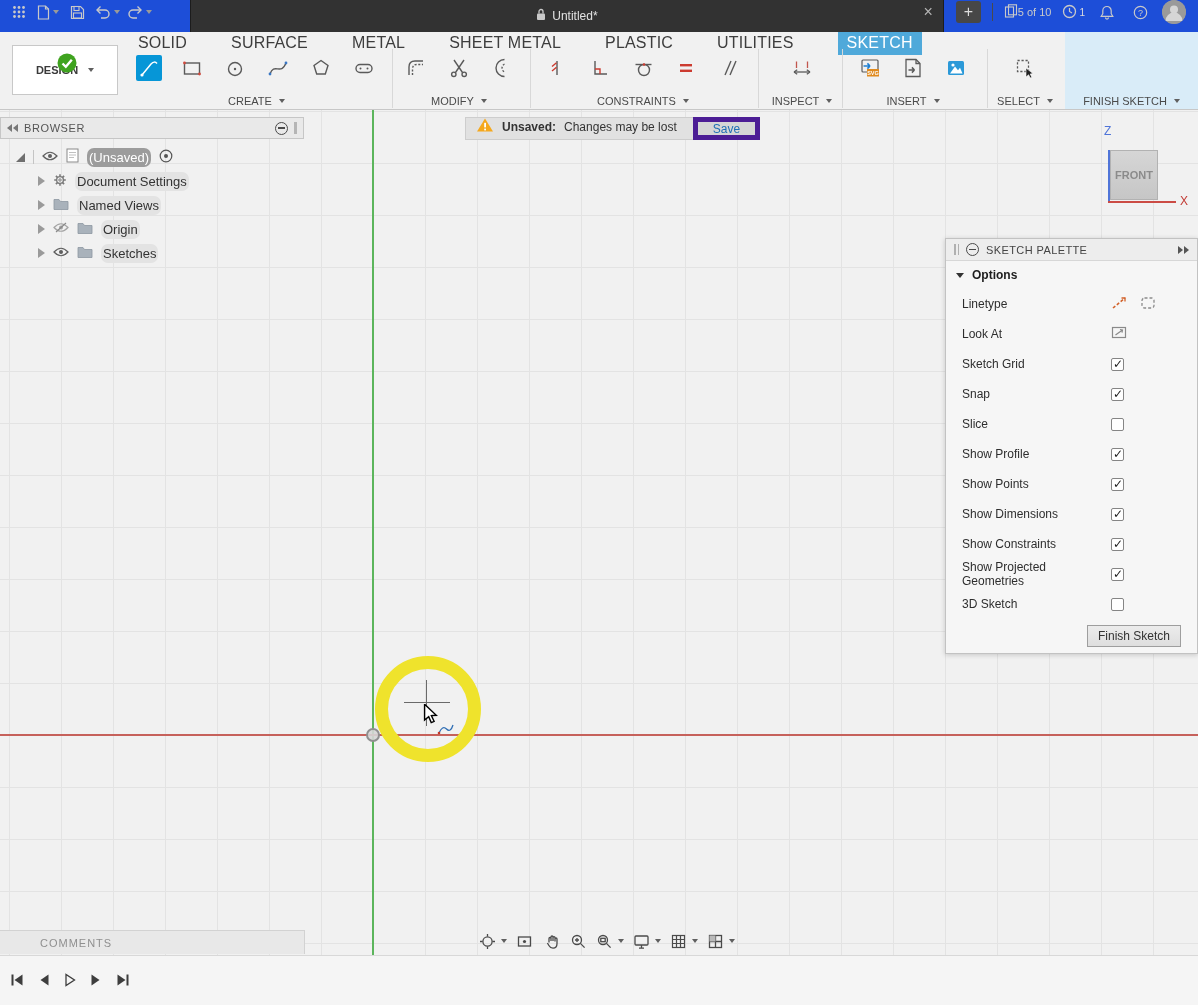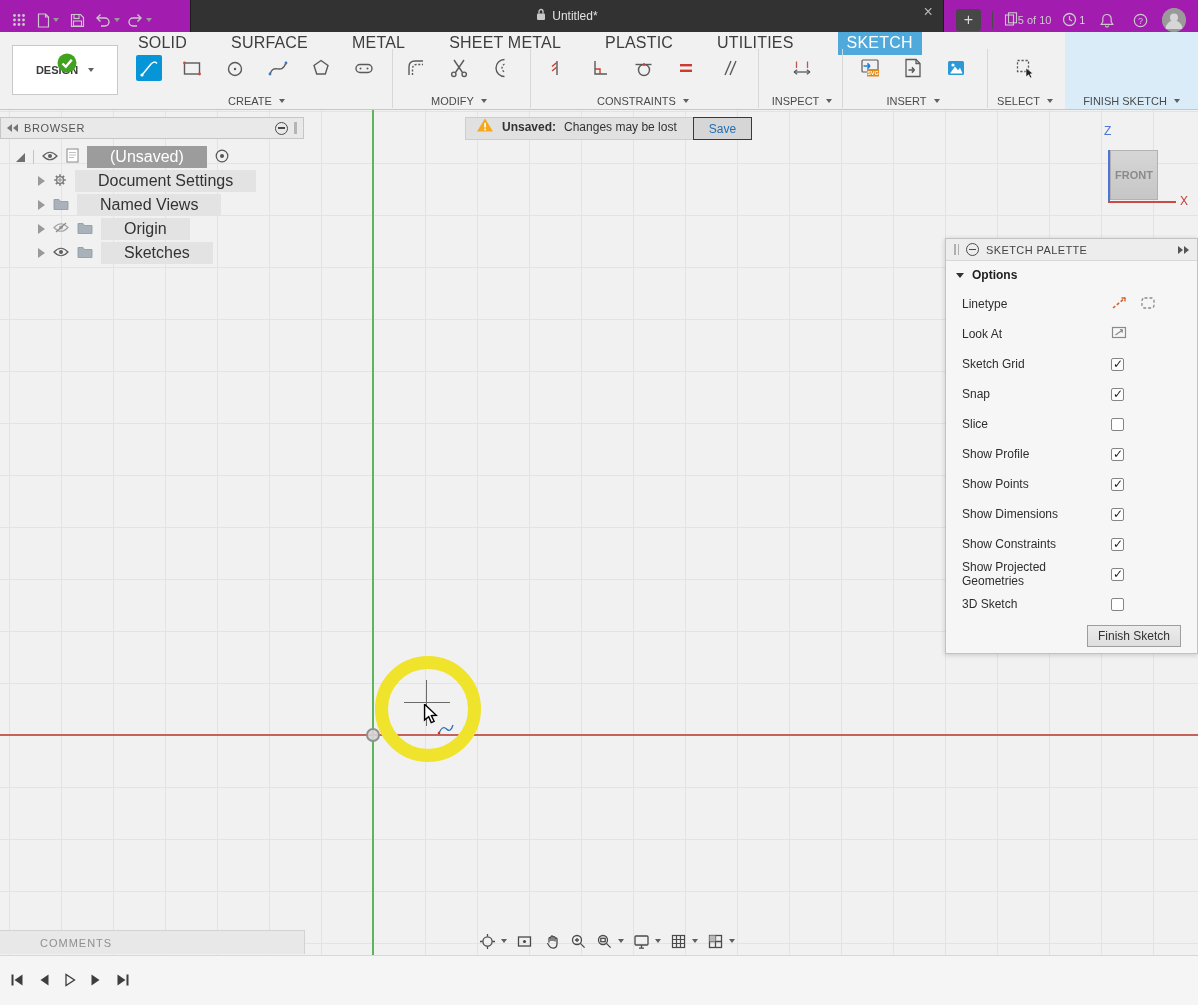--- a/index.html
+++ b/index.html
@@ -1,22 +1,22 @@
 <!DOCTYPE html>
 <html><head>
 <meta charset="utf-8">
 <style>
   *{box-sizing:border-box;margin:0;padding:0}
   html,body{width:1198px;height:1005px}
   body{position:relative;overflow:hidden;background:#f1f1f1;
        font-family:"Liberation Sans","DejaVu Sans",sans-serif;color:#333;font-size:12px}
 
   
-  .topbar{position:absolute;left:0;top:0;width:1198px;height:32px;background:#a21caf;
-          display:flex;align-items:flex-end;z-index:40}
+  .topbar{position:absolute;left:0;top:0;width:1198px;height:32px;background:#1d4ed8;
+          display:flex;align-items:flex-start;z-index:40}
   .tb-left{display:flex;align-items:center;gap:7px;padding:0 8px}
   .tb-btn{display:flex;align-items:center;justify-content:center;height:24px;min-width:22px;color:#c9c9c9}
   .caret{width:0;height:0;border-left:3.5px solid transparent;border-right:3.5px solid transparent;
          border-top:4px solid #9a9a9a;display:inline-block;margin-left:3px}
   .caret.dark{border-top-color:#5f5f5f}
   .doc-tab{flex:1;height:32px;margin-left:30px;background:#323232;border-left:1px solid #1c1c1c;
            border-right:1px solid #1c1c1c;display:flex;align-items:center;justify-content:center;
            gap:6px;color:#e2e2e2;font-size:12px;position:relative}
   .doc-tab .close{position:absolute;right:10px;top:4px;color:#b5b5b5;font-size:16px;line-height:1;cursor:default}
   .tb-right{display:flex;align-items:center;gap:11px;padding:0 12px;color:#c9c9c9;font-size:11px}
@@ -76,29 +76,29 @@
   .circ-minus::after{content:"";position:absolute;left:2px;right:2px;top:4.5px;height:1.5px;background:#4a4a4a}
   .panel-grip{width:3px;height:12px;background:#b5b5b5;margin-left:6px}
   .tree{margin-top:6px}
   .tree-row{height:24px;display:flex;align-items:center;gap:8px}
   .tree-row.root{padding-left:16px}
   .tree-row.child{padding-left:38px}
   .wedge{width:0;height:0;border-left:9px solid transparent;border-bottom:9px solid #6f6f6f}
   .tri-exp{width:0;height:0;border-top:5px solid transparent;border-bottom:5px solid transparent;
            border-left:7px solid #9a9a9a}
   .row-div{width:1px;height:14px;background:#c4c4c4}
-  .pill{padding:2px 23px;border-radius:0;font-size:16px}
+  .pill{padding:2px 2px;border-radius:7px;font-size:13px}
   .pill.sel{background:#9c9c9c;color:#fff}
   .pill.norm{background:#e3e3e3;color:#333}
 
   
   .warning-bar{position:absolute;left:465px;top:117px;height:23px;display:flex;z-index:20;font-size:12px}
   .warning-main{background:#e1e1e1;display:flex;align-items:center;gap:8px;padding:0 16px 4px 10px;color:#333;
                 border:1px solid #cdcdcd;border-right:none}
-  .warning-save{background:#d6d6d6;border:1px solid #4c1d95;display:flex;align-items:center;
+  .warning-save{background:#d6d6d6;border:5px solid #4c1d95;display:flex;align-items:center;
                 padding:0 15px;color:#1f6fb5}
 
   
   .viewcube{position:absolute;left:1098px;top:122px;width:98px;height:92px;z-index:20;font-size:12px}
   .vc-z{position:absolute;left:6px;top:2px;color:#4f74d8}
   .vc-edge-z{position:absolute;left:10px;top:28px;width:2px;height:52px;background:#4f74d8}
   .vc-face{position:absolute;left:12px;top:28px;width:48px;height:50px;background:linear-gradient(#d6d6d6,#c6c6c6);
            border:1px solid #b2b2b2;display:flex;align-items:center;justify-content:center;
            color:#8b8b8b;font-weight:bold;font-size:11px}
   .vc-edge-x{position:absolute;left:10px;top:79px;width:68px;height:2px;background:#cb4b44}

